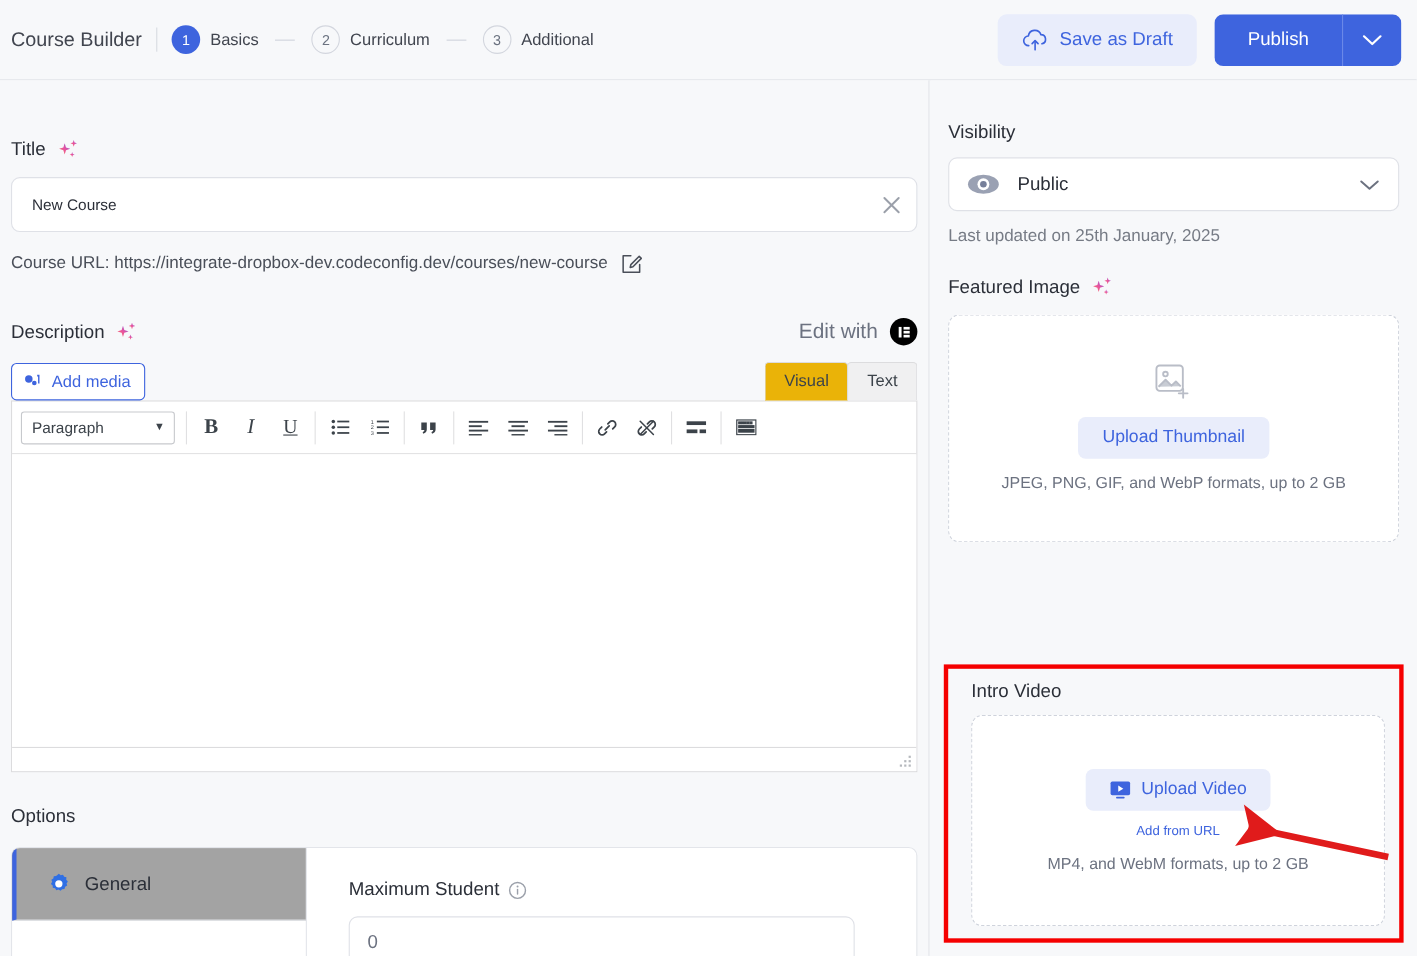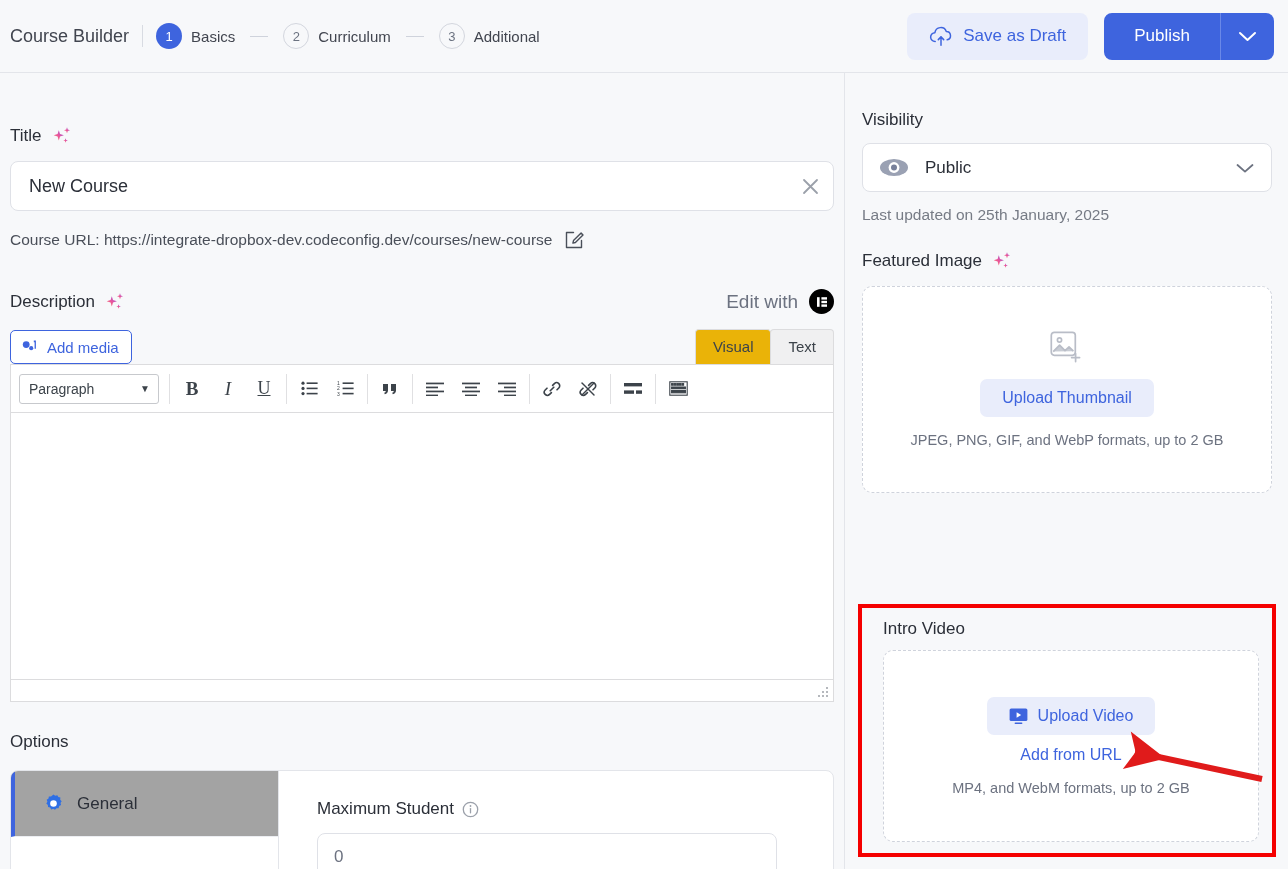--- a/index.html
+++ b/index.html
@@ -78,21 +78,21 @@
   
   #title-label { margin-top:52px; }
   #title-input-wrap {
     margin-top:14px; position:relative;
     height:50px; background:#fff;
     border:1px solid #dfe1e7; border-radius:8px;
     display:flex; align-items:center;
   }
   #title-input {
     border:none; outline:none; background:transparent;
-    font-size:18px; color:#2b2f38; font-family:inherit;
+    font-size:14px; color:#2b2f38; font-family:inherit;
     flex:1; padding:0 18px; height:100%;
   }
   #title-clear {
     width:46px; height:100%; border:none; background:transparent;
     cursor:pointer; display:flex; align-items:center; justify-content:center;
   }
   #course-url-row {
     margin-top:18px; display:flex; align-items:center; gap:10px;
     font-size:15.5px; color:#4a4f59;
   }
@@ -230,21 +230,21 @@
     border:4px solid #f50000; background:#f7f8fa;
   }
   #intro-label { position:absolute; left:21px; top:11px; font-size:17px; color:#2b2f38; }
   #intro-drop {
     position:absolute; left:21px; top:42px; width:376px; height:192px;
     background:#fff; border:1px dashed #cfd3dc; border-radius:10px;
     display:flex; flex-direction:column; align-items:center; justify-content:center;
   }
   #add-from-url {
     margin-top:10px; background:none; border:none;
-    color:#3e64de; font-size:16px; font-family:inherit; cursor:pointer;
+    color:#3e64de; font-size:12px; font-family:inherit; cursor:pointer;
   }
 
   #red-arrow { position:absolute; left:0; top:0; width:1288px; height:869px; pointer-events:none; }
 </style>
 </head>
 <body>
 
 <div id="header">
   <div id="builder-title">Course Builder</div>
   <div class="head-sep"></div>

